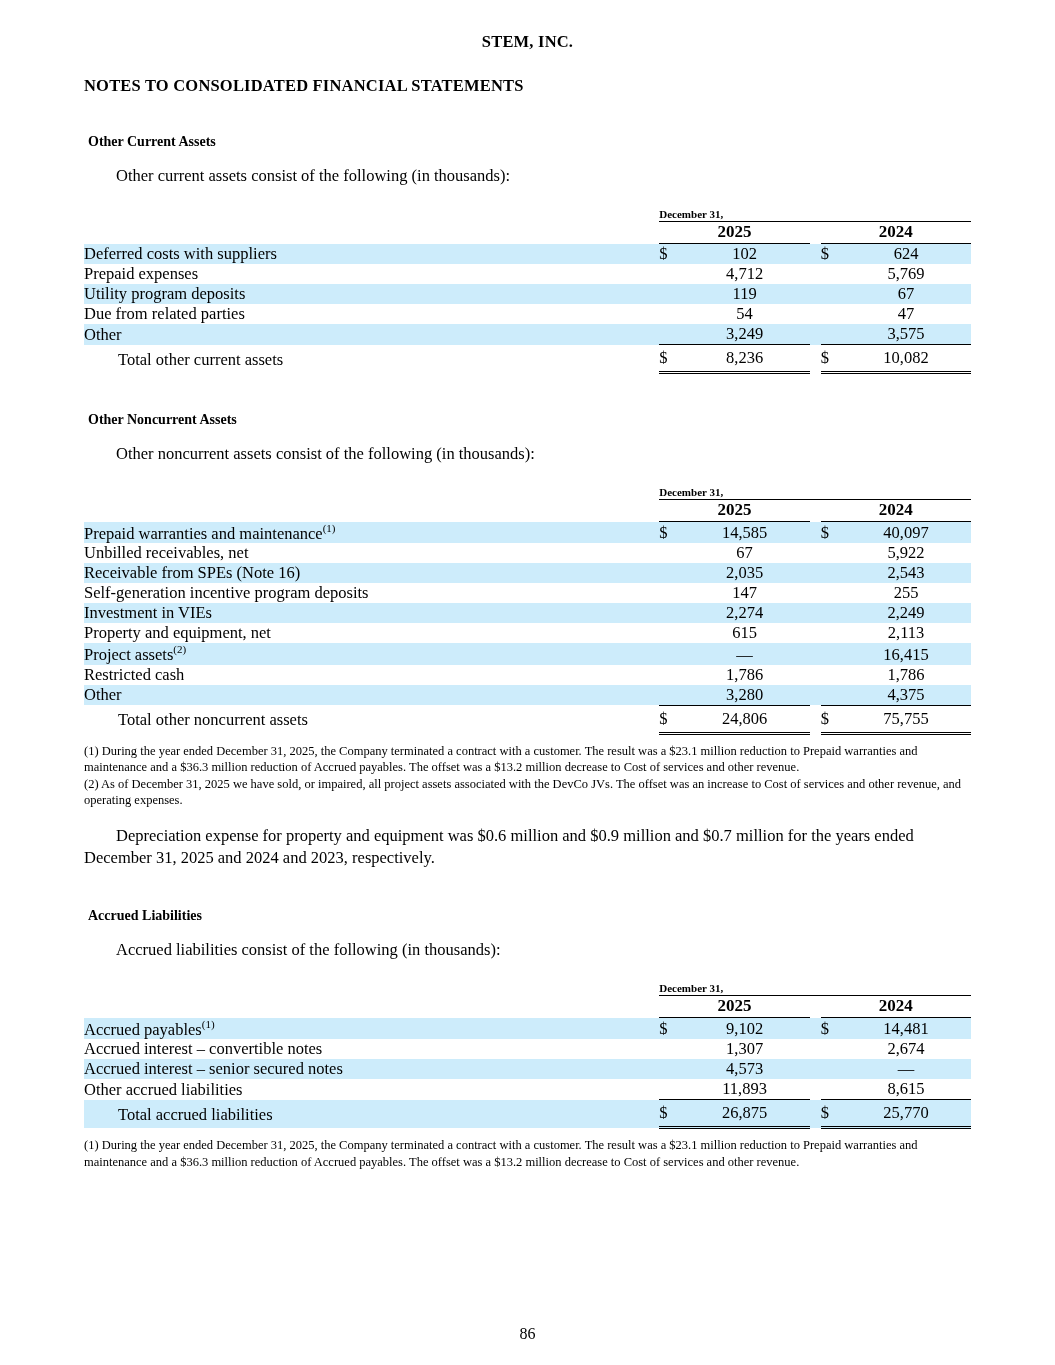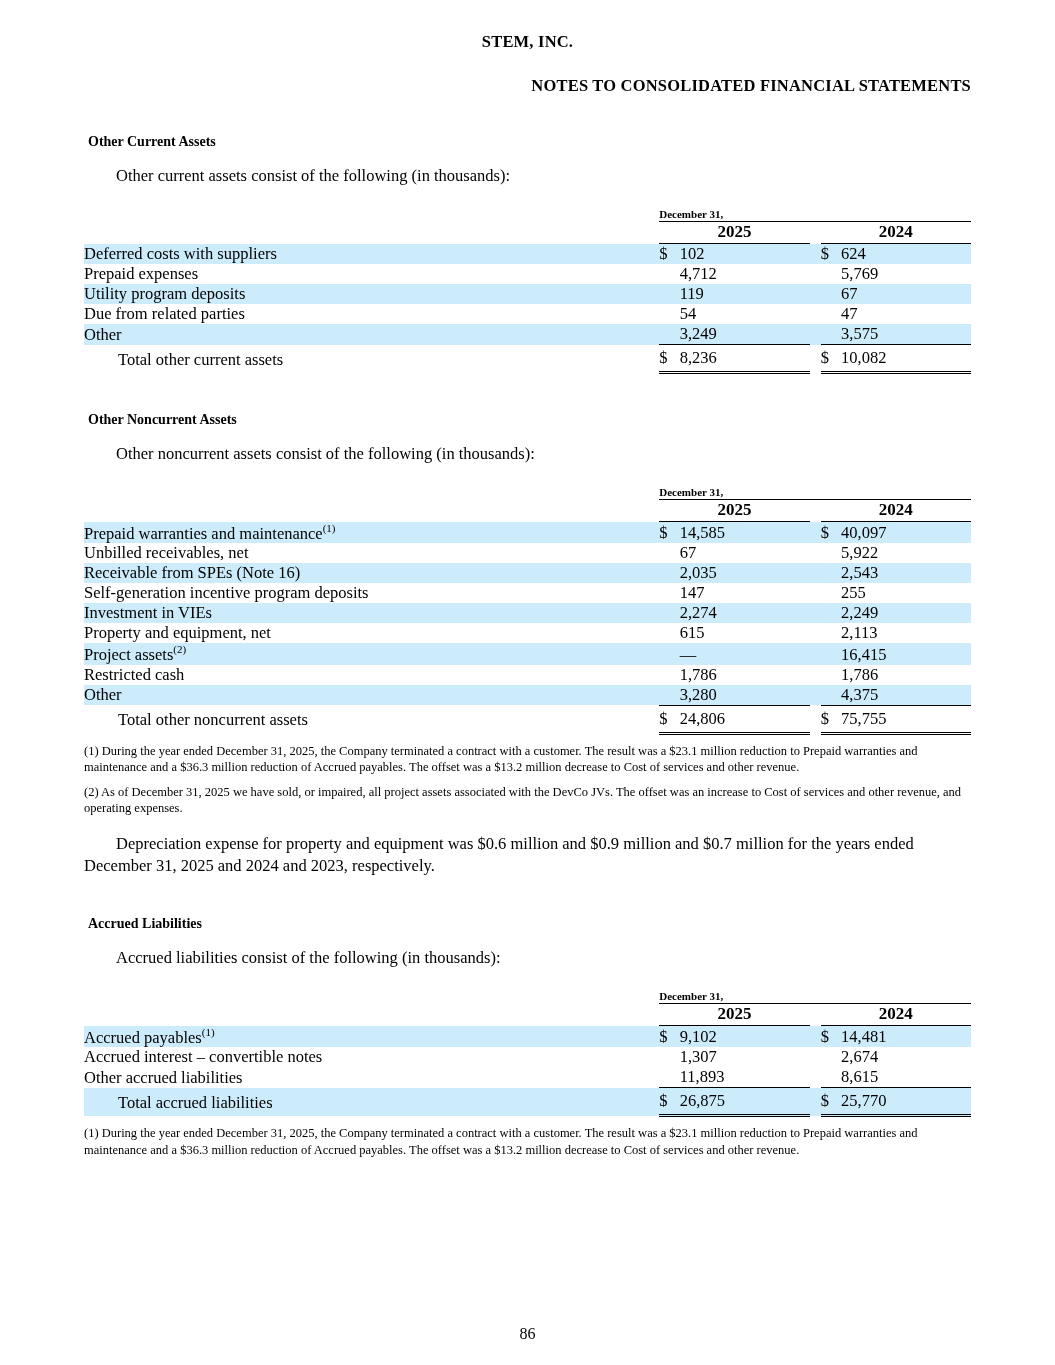--- a/index.html
+++ b/index.html
@@ -22,21 +22,21 @@
     position: relative;
   }
   .doc-title {
     text-align: center;
     font-weight: bold;
     font-size: 16.5px;
     letter-spacing: 0.2px;
     margin: 6px 0 0 0;
   }
   .doc-subtitle {
-    text-align: right;
+    text-align: left;
     font-weight: bold;
     font-size: 16.5px;
     letter-spacing: 0.2px;
     margin: 24px 0 0 0;
   }
   .section-heading {
     font-weight: bold;
     font-size: 14px;
     margin: 38px 0 0 4px;
   }
@@ -84,21 +84,21 @@
     padding: 3px 0 3px 6px;
     white-space: nowrap;
   }
   td.label.indent { padding-left: 34px; }
   td.cur {
     width: 22px;
     text-align: left;
     padding: 3px 0 3px 6px;
   }
   td.num {
-    text-align: left;
+    text-align: center;
     padding: 3px 8px 3px 0;
     white-space: nowrap;
   }
   td.gap { width: 12px; }
   .sup { font-size: 11px; vertical-align: super; }
   tr.total td { padding-top: 3px; padding-bottom: 3px; }
   tr.rule-above td.cur, tr.rule-above td.num { border-top: 1px solid #000; }
   tr.total-bottom td.cur, tr.total-bottom td.num {
     border-bottom: 3px double #000;
   }
@@ -327,21 +327,21 @@
         <td class="cur">$</td>
         <td class="num">24,806</td>
         <td class="gap"></td>
         <td class="cur">$</td>
         <td class="num">75,755</td>
       </tr>
     </tbody>
   </table>
 
   <div class="footnote">(1) During the year ended December 31, 2025, the Company terminated a contract with a customer. The result was a $23.1 million reduction to Prepaid warranties and maintenance and a $36.3 million reduction of Accrued payables. The offset was a $13.2 million decrease to Cost of services and other revenue.</div>
-  <div class="footnote" style="margin-top:8px">(2) As of December 31, 2025 we have sold, or impaired, all project assets associated with the DevCo JVs. The offset was an increase to Cost of services and other revenue, and operating expenses.</div>
+  <div class="footnote" style="margin-top:0">(2) As of December 31, 2025 we have sold, or impaired, all project assets associated with the DevCo JVs. The offset was an increase to Cost of services and other revenue, and operating expenses.</div>
 
   <div class="para">Depreciation expense for property and equipment was $0.6 million and $0.9 million and $0.7 million for the years ended December 31, 2025 and 2024 and 2023, respectively.</div>
 
   <div class="section-heading">Accrued Liabilities</div>
   <div class="section-intro">Accrued liabilities consist of the following (in thousands):</div>
 
   <table class="fin">
     <colgroup>
       <col style="width:62%">
       <col style="width:2.2%">
@@ -381,20 +381,28 @@
         <td class="num">14,481</td>
       </tr>
       <tr>
         <td class="label">Accrued interest – convertible notes</td>
         <td class="cur"></td>
         <td class="num">1,307</td>
         <td class="gap"></td>
         <td class="cur"></td>
         <td class="num">2,674</td>
       </tr>
+      <tr class="shade">
+        <td class="label">Accrued interest – senior secured notes</td>
+        <td class="cur"></td>
+        <td class="num">4,573</td>
+        <td class="gap"></td>
+        <td class="cur"></td>
+        <td class="num">—</td>
+      </tr>
       <tr>
         <td class="label">Other accrued liabilities</td>
         <td class="cur"></td>
         <td class="num">11,893</td>
         <td class="gap"></td>
         <td class="cur"></td>
         <td class="num">8,615</td>
       </tr>
       <tr class="total shade rule-above total-bottom">
         <td class="label indent">Total accrued liabilities</td>

